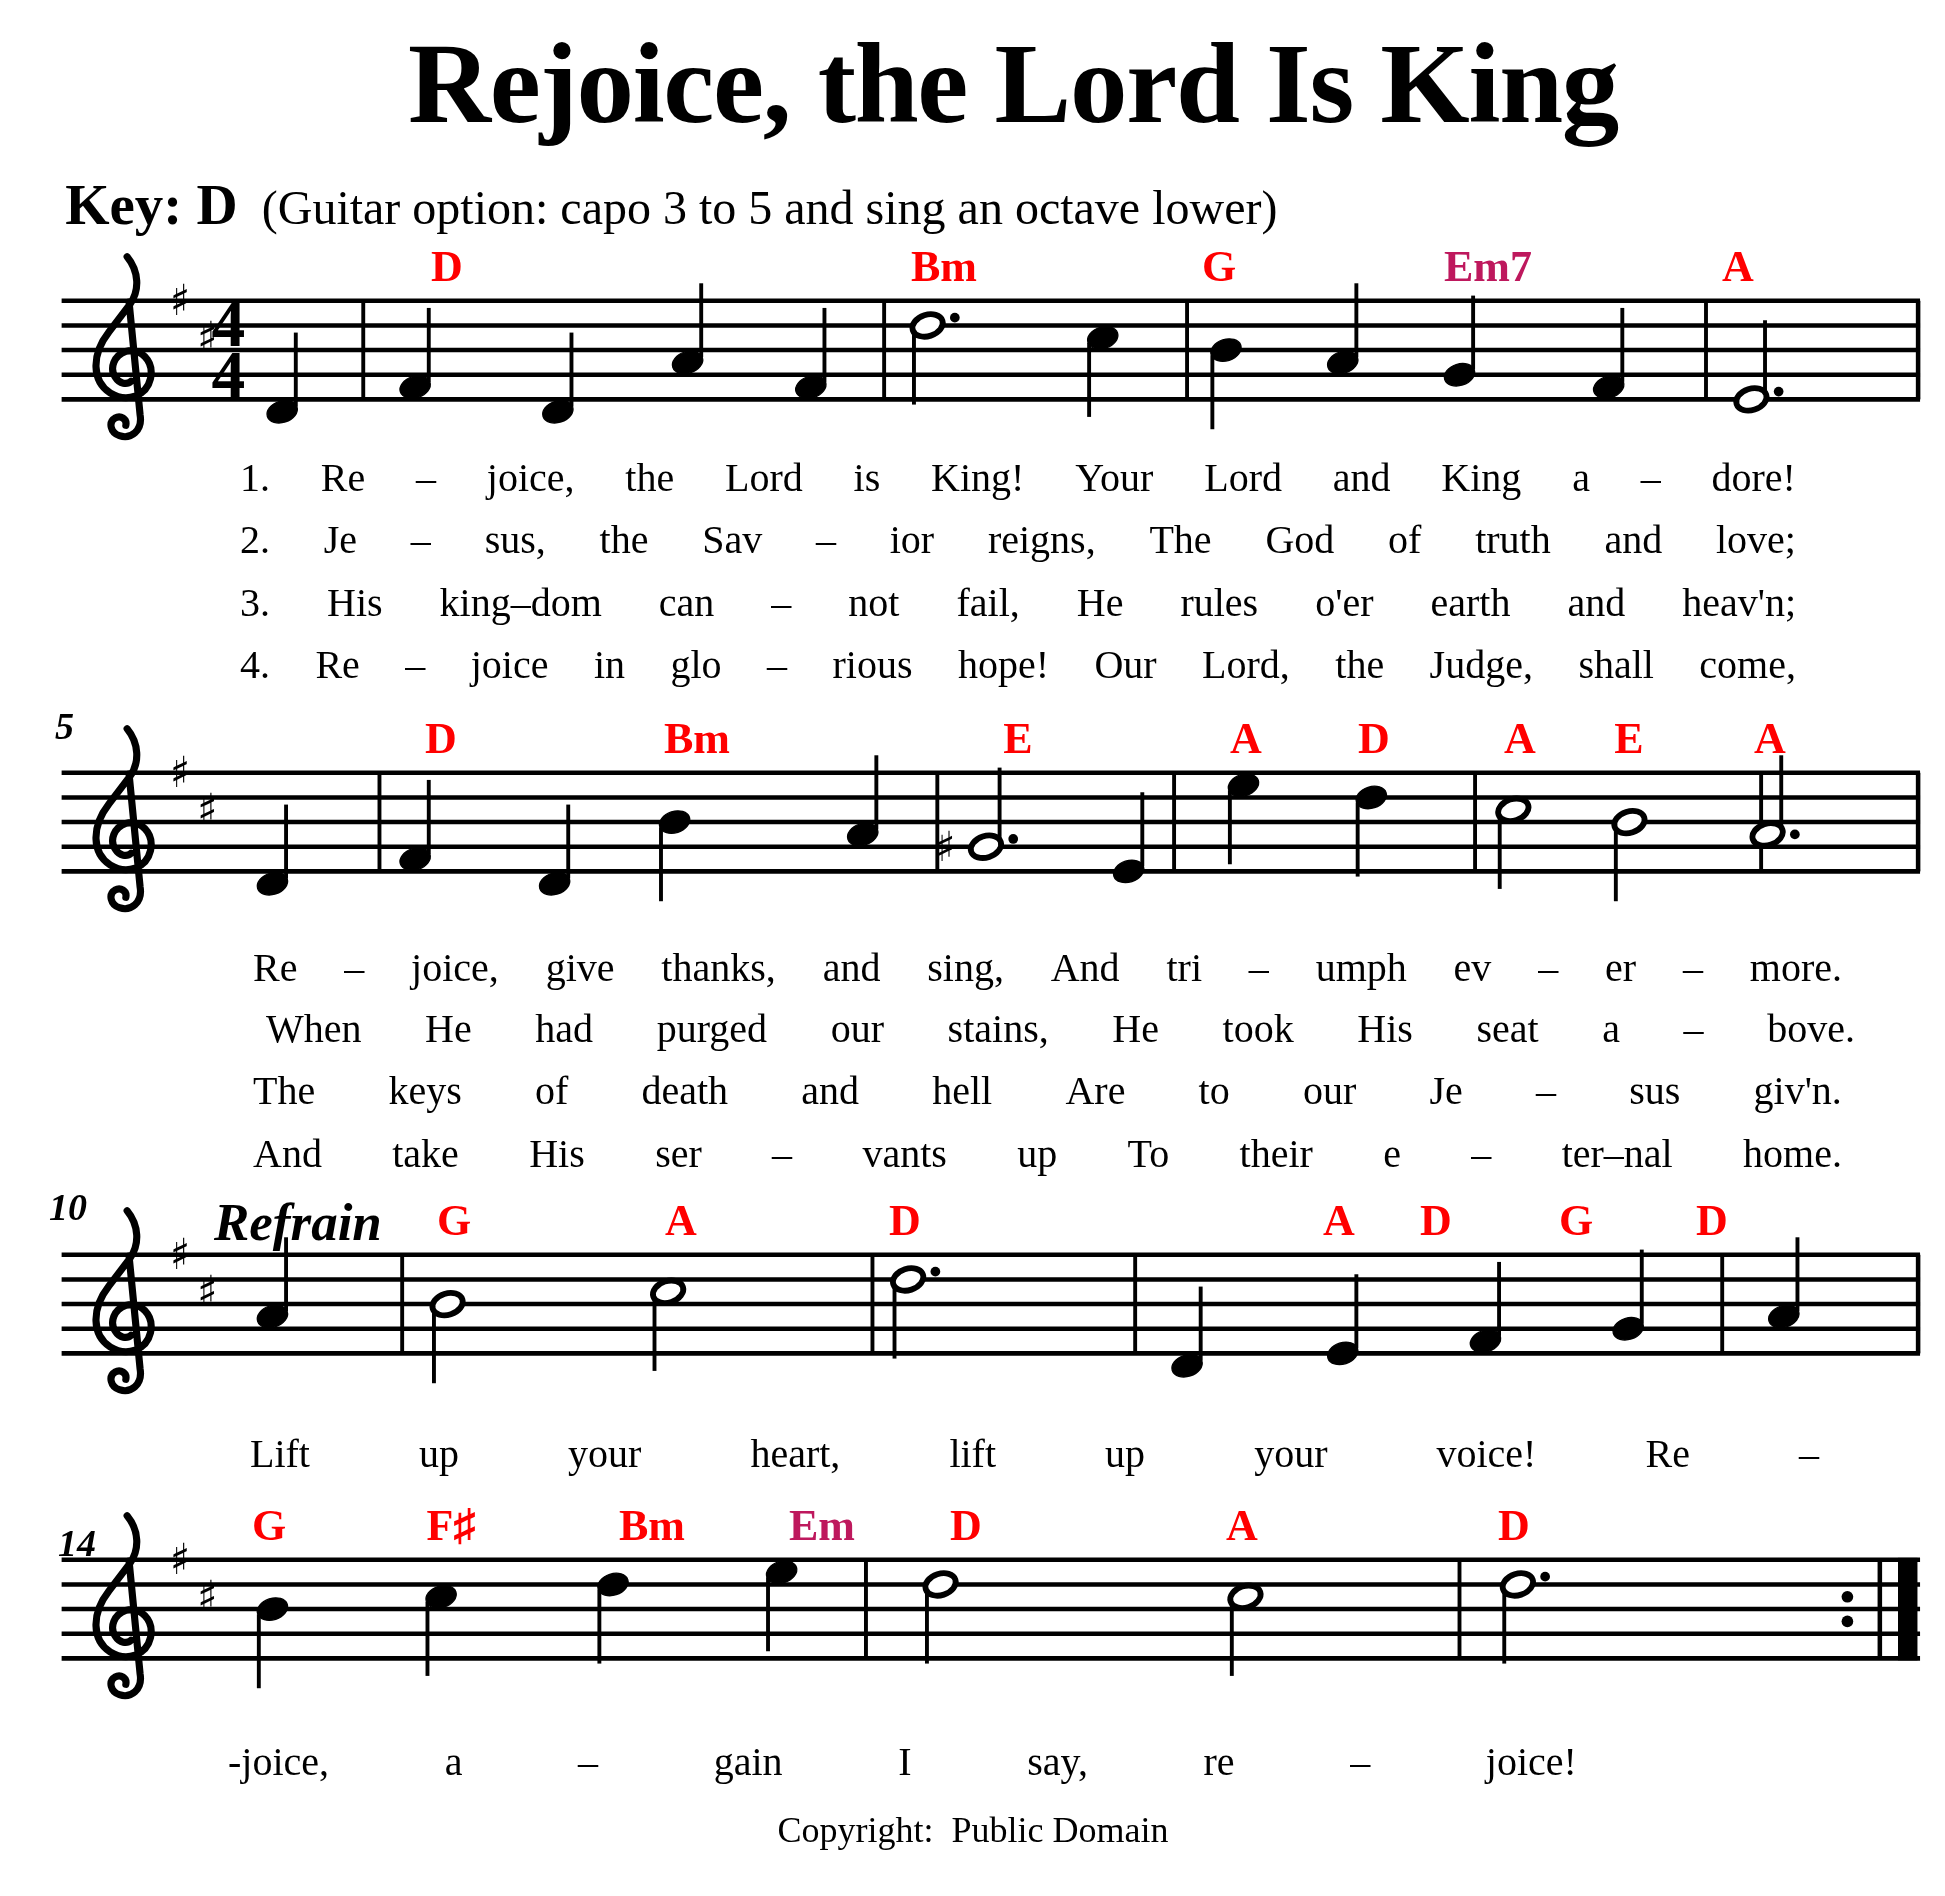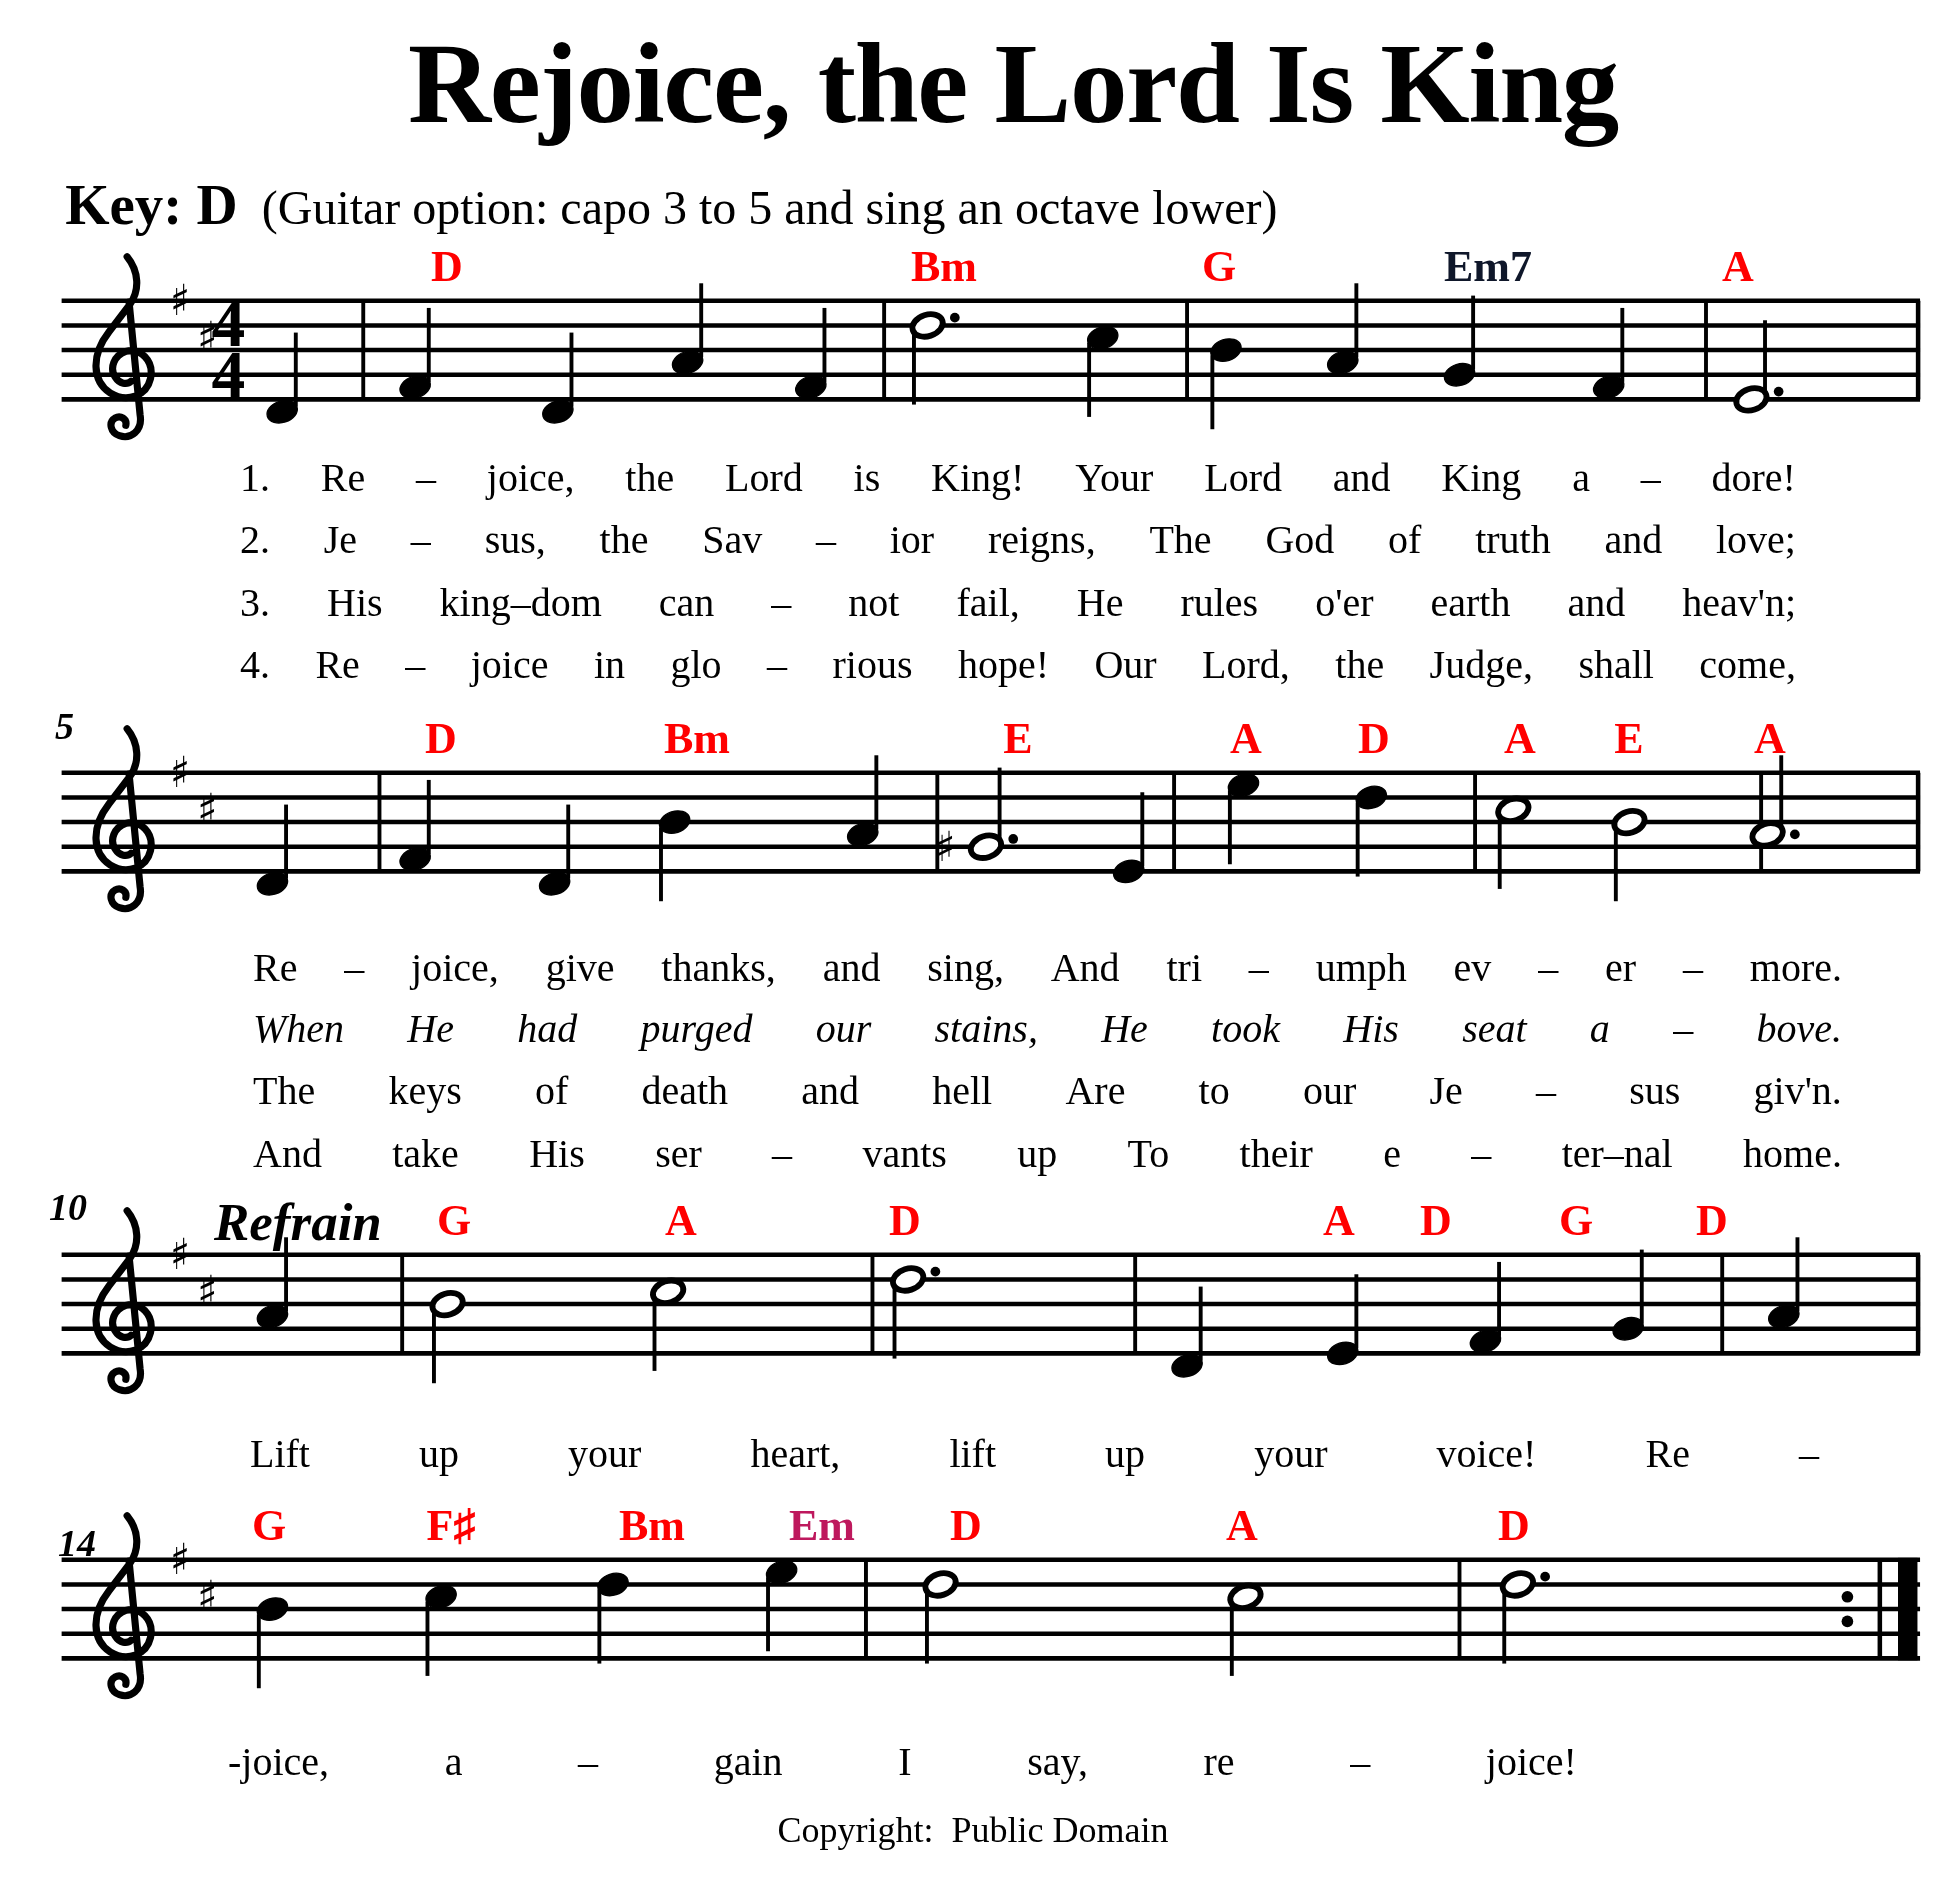--- a/index.html
+++ b/index.html
@@ -38,21 +38,21 @@
 <div id="title" class="abs">Rejoice, the Lord Is King</div>
 
 <div id="keyline" class="abs">
   <span class="key">Key: D</span><span class="guitar">(Guitar option: capo 3 to 5 and sing an octave lower)</span>
 </div>
 
 <div id="score">
     <div class="abs chord" style="left: 447px; top: 241px; color: rgb(255, 0, 0);">D</div>
     <div class="abs chord" style="left: 944px; top: 241px; color: rgb(255, 0, 0);">Bm</div>
     <div class="abs chord" style="left: 1219px; top: 241px; color: rgb(255, 0, 0);">G</div>
-    <div class="abs chord" style="left: 1488px; top: 241px; color: #0f172a;">Em7</div>
+    <div class="abs chord" style="left: 1488px; top: 241px; color: #be185d;">Em7</div>
     <div class="abs chord" style="left: 1738px; top: 241px; color: rgb(255, 0, 0);">A</div>
     <svg width="1946" height="279" viewBox="0 0 3000 430" style="position:absolute;left:0;top:184px;overflow:visible;">
       <line x1="95" x2="2960" y1="180" y2="180" stroke="#000" stroke-width="7"></line>
       <line x1="95" x2="2960" y1="218" y2="218" stroke="#000" stroke-width="7"></line>
       <line x1="95" x2="2960" y1="256" y2="256" stroke="#000" stroke-width="7"></line>
       <line x1="95" x2="2960" y1="294" y2="294" stroke="#000" stroke-width="7"></line>
       <line x1="95" x2="2960" y1="332" y2="332" stroke="#000" stroke-width="7"></line>
       <line x1="560" x2="560" y1="180" y2="332" stroke="#000" stroke-width="6"></line>
       <line x1="1363" x2="1363" y1="180" y2="332" stroke="#000" stroke-width="6"></line>
       <line x1="1830" x2="1830" y1="180" y2="332" stroke="#000" stroke-width="6"></line>
@@ -188,21 +188,21 @@
         <ellipse cx="2512" cy="256" rx="24" ry="16.5" transform="rotate(-18 2512 256)" fill="#fff" stroke="#000" stroke-width="9"></ellipse>
         <line x1="2491" x2="2491" y1="264" y2="378" stroke="#000" stroke-width="6"></line>
       </g>
       <g>
         <ellipse cx="2725" cy="275" rx="24" ry="16.5" transform="rotate(-18 2725 275)" fill="#fff" stroke="#000" stroke-width="9"></ellipse>
         <line x1="2746" x2="2746" y1="267" y2="153" stroke="#000" stroke-width="6"></line>
         <circle cx="2767" cy="275" r="7.5" fill="#000"></circle>
       </g>
     </svg>
     <div class="abs lyric-row" style="left: 253px; top: 944px; width: 1589px;"><span>Re</span><span>–</span><span>joice,</span><span>give</span><span>thanks,</span><span>and</span><span>sing,</span><span>And</span><span>tri</span><span>–</span><span>umph</span><span>ev</span><span>–</span><span>er</span><span>–</span><span>more.</span></div>
-    <div class="abs lyric-row" style="left: 253px; top: 1005px; width: 1589px; font-style: italic;"><span>When</span><span>He</span><span>had</span><span>purged</span><span>our</span><span>stains,</span><span>He</span><span>took</span><span>His</span><span>seat</span><span>a</span><span>–</span><span>bove.</span></div>
+    <div class="abs lyric-row" style="left: 266px; top: 1005px; width: 1589px;"><span>When</span><span>He</span><span>had</span><span>purged</span><span>our</span><span>stains,</span><span>He</span><span>took</span><span>His</span><span>seat</span><span>a</span><span>–</span><span>bove.</span></div>
     <div class="abs lyric-row" style="left: 253px; top: 1067px; width: 1589px;"><span>The</span><span>keys</span><span>of</span><span>death</span><span>and</span><span>hell</span><span>Are</span><span>to</span><span>our</span><span>Je</span><span>–</span><span>sus</span><span>giv'n.</span></div>
     <div class="abs lyric-row" style="left: 253px; top: 1130px; width: 1589px;"><span>And</span><span>take</span><span>His</span><span>ser</span><span>–</span><span>vants</span><span>up</span><span>To</span><span>their</span><span>e</span><span>–</span><span>ter–nal</span><span>home.</span></div>
     <div class="abs measure-number" style="left: 49px; top: 1185px;">10</div>
     <div class="abs section-label" style="left: 214px; top: 1192px;">Refrain</div>
     <div class="abs chord" style="left: 454px; top: 1195px; color: rgb(255, 0, 0);">G</div>
     <div class="abs chord" style="left: 681px; top: 1195px; color: rgb(255, 0, 0);">A</div>
     <div class="abs chord" style="left: 905px; top: 1195px; color: rgb(255, 0, 0);">D</div>
     <div class="abs chord" style="left: 1339px; top: 1195px; color: rgb(255, 0, 0);">A</div>
     <div class="abs chord" style="left: 1436px; top: 1195px; color: rgb(255, 0, 0);">D</div>
     <div class="abs chord" style="left: 1576px; top: 1195px; color: rgb(255, 0, 0);">G</div>

